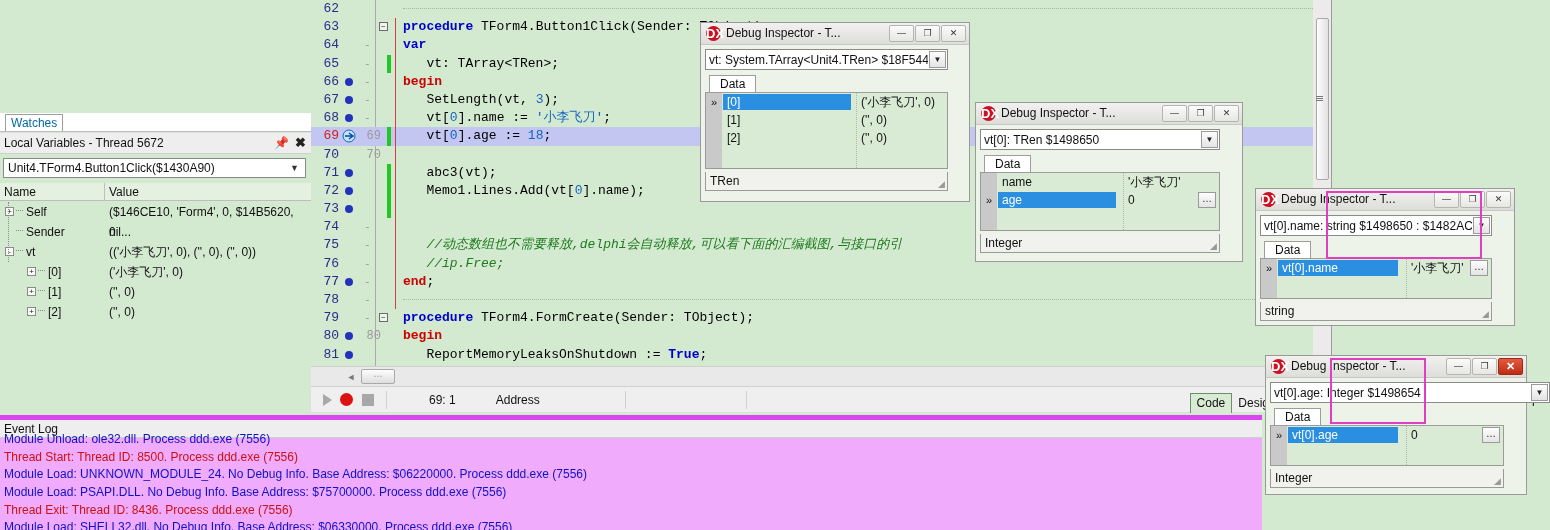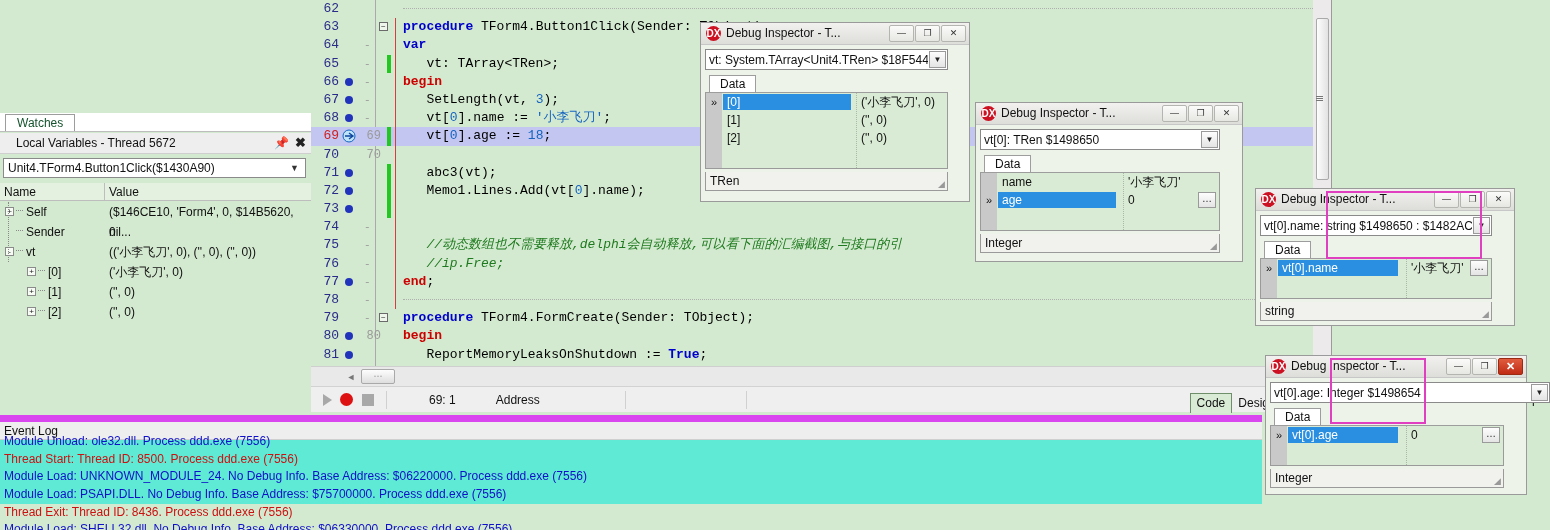--- a/index.html
+++ b/index.html
@@ -138,29 +138,29 @@
   
   #leftpanel {
     position: absolute; left: 0; top: 113px; width: 311px; height: 302px;
     background: #d4ead0;
   }
   #watch-tabrow {
     position: absolute; left: 0; top: 0; width: 311px; height: 19px;
     background: #ffffff; border-bottom: 1px solid #bdbdbd;
   }
   #watch-tab {
-    position: absolute; left: 5px; top: 1px; padding: 1px 11px;
+    position: absolute; left: 5px; top: 1px; padding: 1px 5px;
     background: #ffffff; border: 1px solid #9d9d9d; border-bottom: none;
-    font-size: 12px; color: #14532d;
+    font-size: 12px; color: #0369a1;
   }
   #lv-header {
     position: absolute; left: 0; top: 20px; width: 311px; height: 21px;
     background: #eeeeee; border-bottom: 1px solid #cfcfcf;
   }
-  #lv-title { position: absolute; left: 4px; top: 3px; font-size: 12px; color: #111; margin-left: 12px; }
+  #lv-title { position: absolute; left: 4px; top: 3px; font-size: 12px; color: #111; }
   #lv-pin { position: absolute; right: 22px; top: 3px; font-size: 12px; color: #333; }
   #lv-close { position: absolute; right: 5px; top: 2px; font-size: 13px; color: #222; font-weight: bold; }
   #lv-combo {
     position: absolute; left: 3px; top: 45px; width: 303px; height: 20px;
     background: #fff; border: 1px solid #8a8a8a;
   }
   #lv-combo-val { position: absolute; left: 4px; top: 2px; font-size: 12px; color: #111; }
   #lv-combo-arrow { position: absolute; right: 6px; top: 4px; font-size: 9px; color: #333; }
   #lv-colhdr {
     position: absolute; left: 0; top: 70px; width: 311px; height: 18px;
@@ -176,22 +176,22 @@
     border: 1px solid #8a8a8a; background: #f6fbf4;
     font-size: 8px; line-height: 7px; text-align: center; color: #222;
   }
   .lv-dots { position: absolute; top: 8px; width: 7px; border-top: 1px dotted #8a8a8a; }
   .lv-name { position: absolute; font-size: 12px; color: #111; }
   .lv-val { position: absolute; left: 109px; font-size: 12px; color: #111; }
   .lv-tree-v { position: absolute; left: 8px; width: 1px; border-left: 1px dotted #8a8a8a; }
 
   
   #eventlog {
-    position: absolute; left: 0; top: 415px; width: 1262px; height: 89px;
-    background: #5eead4; border-top: 7px solid #d946ef;
+    position: absolute; left: 0; top: 415px; width: 1262px; height: 115px;
+    background: #f0abfc; border-top: 5px solid #d946ef;
   }
   #el-header {
     position: absolute; left: 0; top: 0; width: 1262px; height: 18px;
     background: #eeeeee; border-bottom: 1px solid #cfcfcf;
   }
   #el-title { position: absolute; left: 4px; top: 2px; font-size: 12px; color: #111; }
   #el-rows { position: absolute; left: 0; top: 19px; width: 1262px; }
   .el-row { height: 17.7px; line-height: 17.7px; padding-left: 4px; font-size: 12px; }
   .el-blue { color: #1010c8; }
   .el-red { color: #cc1111; }
@@ -199,21 +199,21 @@
   
   .insp { position: absolute; background: #eef3ea; border: 1px solid #9a9a9a; }
   .insp-tb {
     position: relative; height: 22px;
     background: linear-gradient(#f2f1ef,#ddddda);
     border-bottom: 1px solid #c7c7c7;
   }
   .dx-icon {
     position: absolute; left: 5px; top: 3px; width: 15px; height: 15px;
     border-radius: 50%; background: #cc1122; color: #fff;
-    font-size: 10px; font-weight: bold; line-height: 15px; text-align: center;
+    font-size: 13px; font-weight: bold; line-height: 15px; text-align: center;
     font-family: "Liberation Sans", sans-serif;
   }
   .insp-title { position: absolute; left: 25px; top: 3px; font-size: 12px; color: #111; }
   .wbtns { position: absolute; right: 3px; top: 2px; display: flex; }
   .wbtn {
     width: 25px; height: 17px; margin-left: 1px;
     background: linear-gradient(#fbfbfa,#e6e6e2);
     border: 1px solid #b4b4b0; border-radius: 2px;
     font-size: 9px; color: #333; text-align: center; line-height: 15px;
   }

